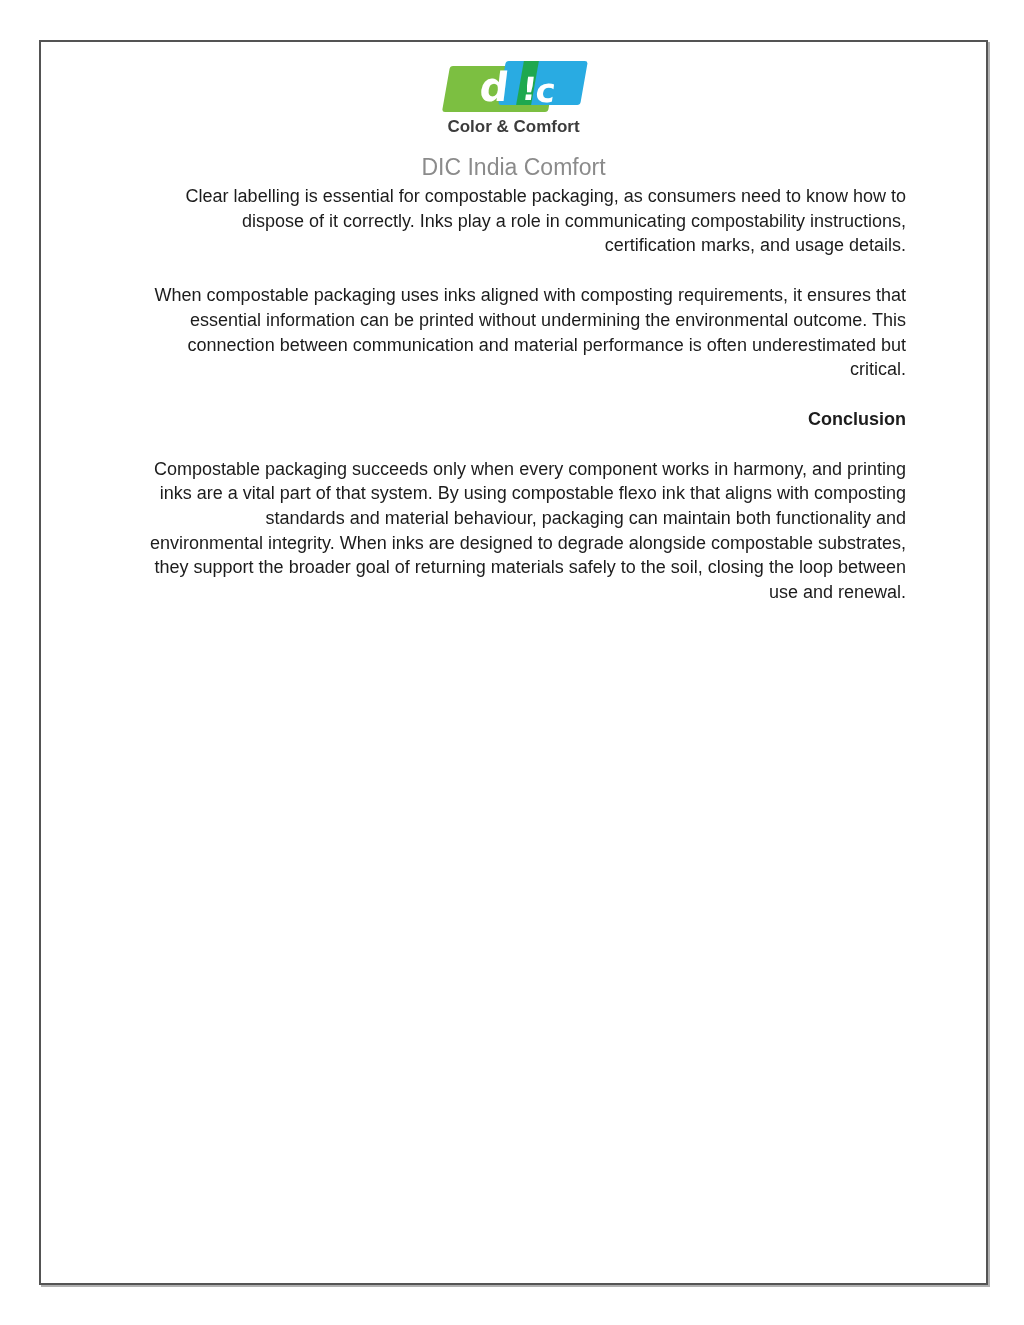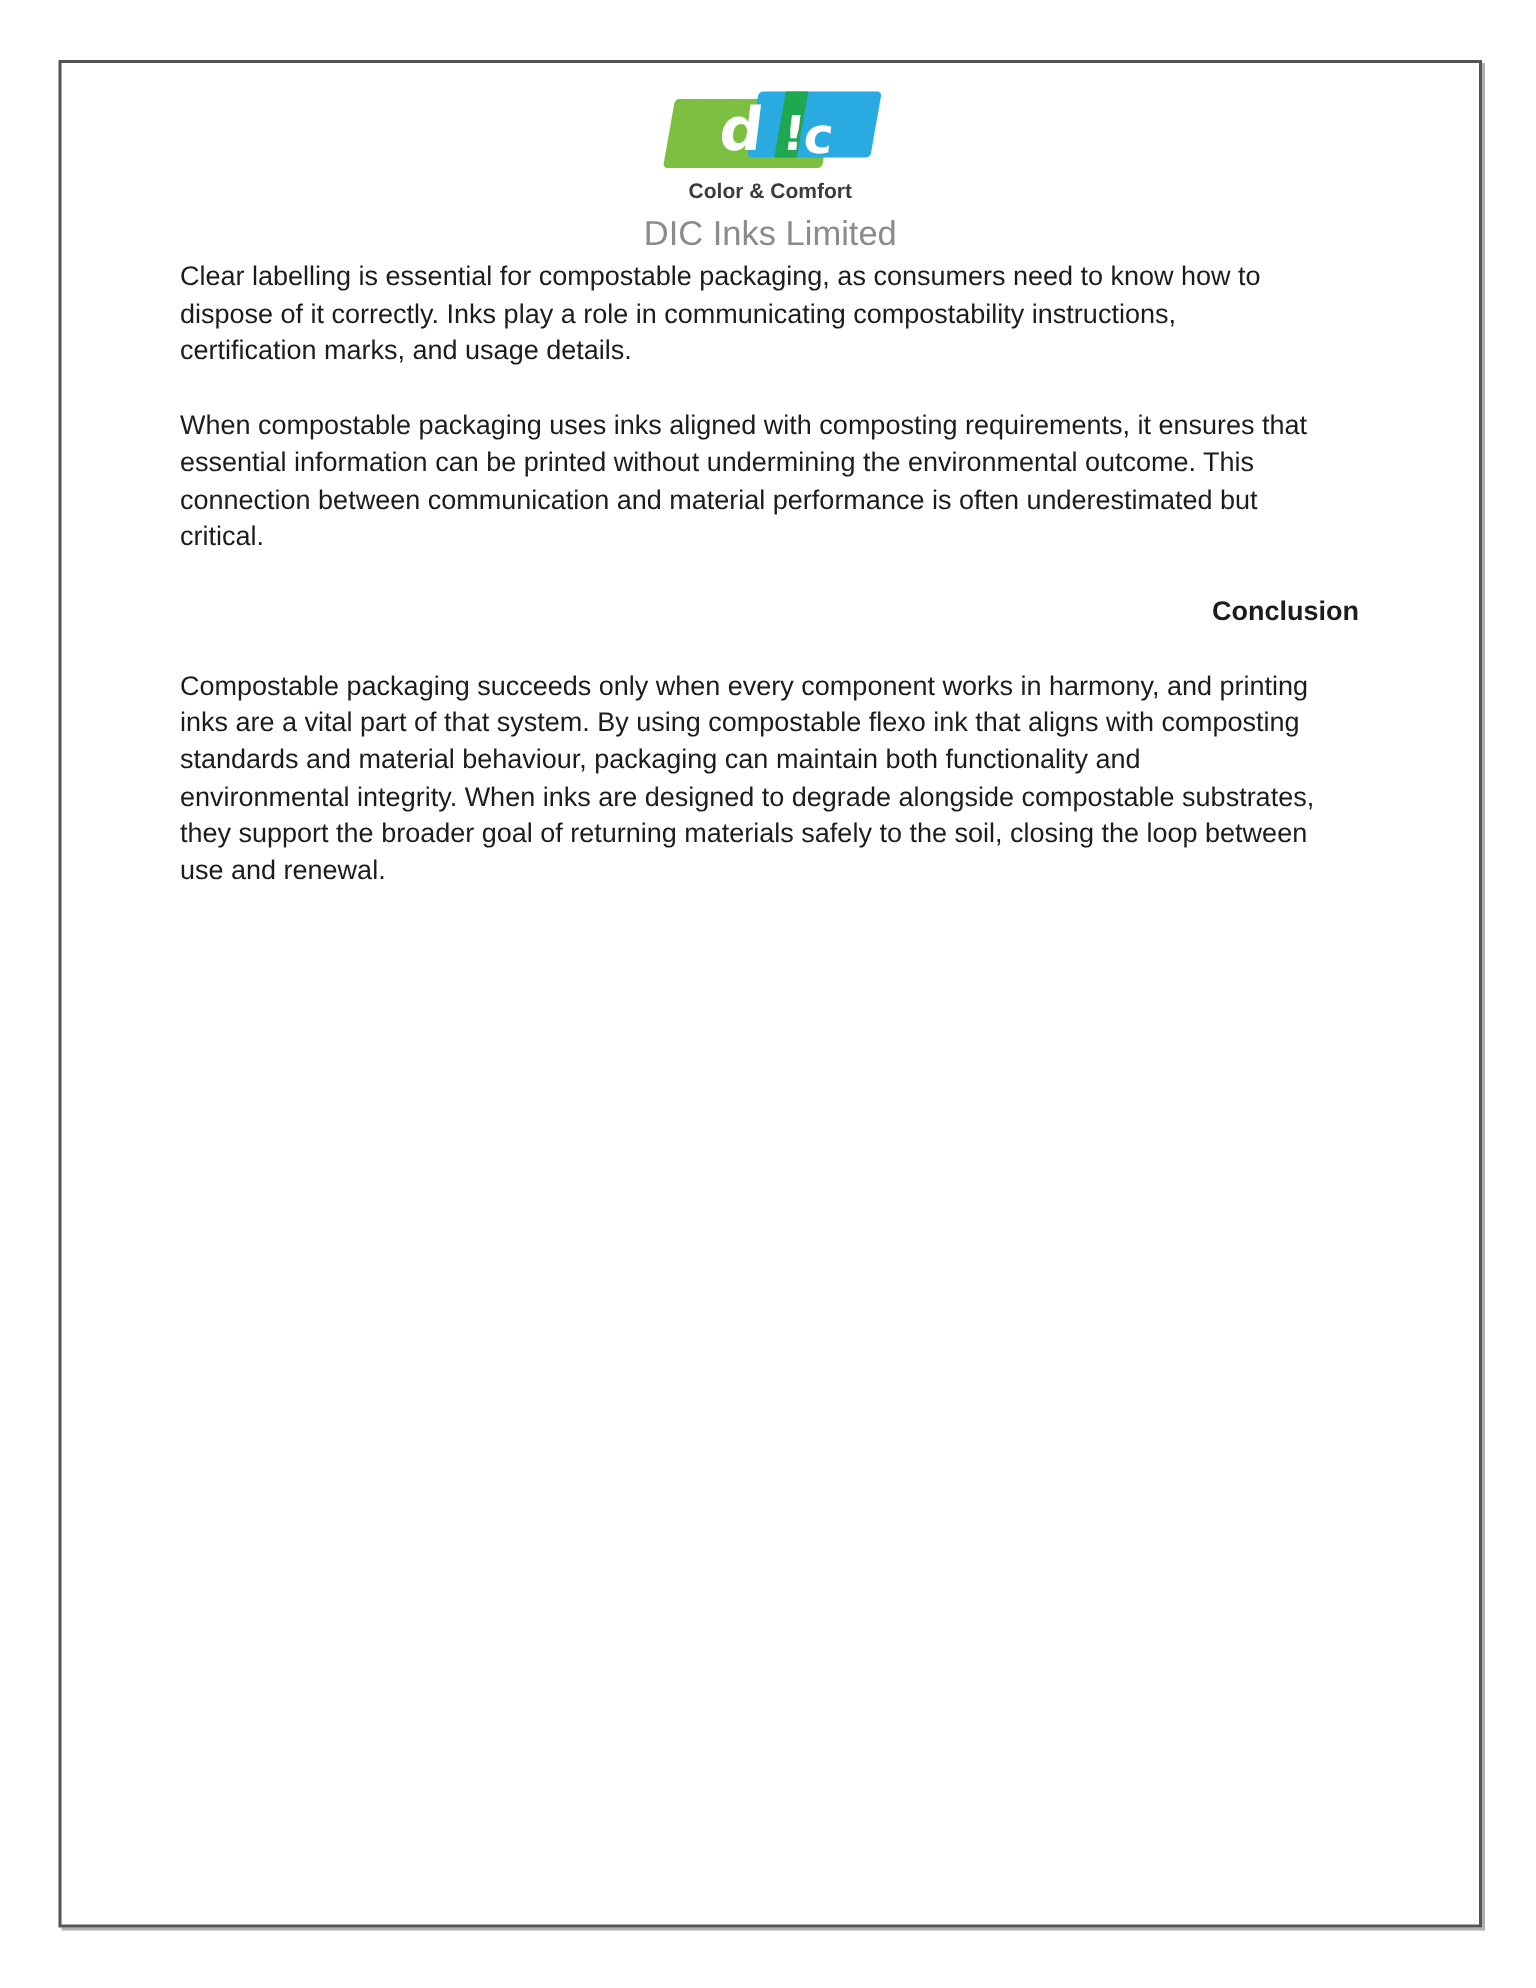--- a/index.html
+++ b/index.html
@@ -50,22 +50,22 @@
     font-family: "DejaVu Sans", sans-serif;
     font-weight: bold;
     transform: skewX(-7deg);
     line-height: 1;
   }
   .logo-letter-d    { left: 36px; top: 7px;  font-size: 40px; }
   .logo-letter-bang { left: 78px; top: 13px; font-size: 32px; }
   .logo-letter-c    { left: 92px; top: 14px; font-size: 33px; }
 
   .logo-tagline {
-    margin: 2px 0 4px;
-    font-size: 14px;
+    margin: 2px 0 16px;
+    font-size: 17px;
     line-height: 22px;
     font-weight: 700;
     color: #3c3c3c;
   }
   .logo-company {
     margin: 0;
     font-size: 23px;
     line-height: 26px;
     font-weight: 400;
     color: #8b8b8b;
@@ -74,20 +74,21 @@
   
   .doc-body {
     padding: 4px 80px 0 79px;
     font-size: 18px;
     line-height: 24.7px;
     color: #1c1c1c;
   }
   .para {
     margin: 0 0 25px 0;
     white-space: pre-line;
+    text-align: right;
   }
   .doc-heading {
     margin: 0 0 25px 0;
     font-size: 18px;
     line-height: 24.7px;
     font-weight: 700;
     color: #1c1c1c;
     text-align: right;
   }
 </style>
@@ -102,21 +103,21 @@
       <div class="logo-shape logo-green" style="background: rgb(124, 191, 65);"></div>
       <div class="logo-shape logo-blue" style="background: rgb(41, 171, 226);"></div>
       <div class="logo-shape logo-bang-block" style="background: rgb(31, 168, 79);"></div>
       <span class="logo-letter logo-letter-d">d</span>
       <span class="logo-letter logo-letter-bang">!</span>
       <span class="logo-letter logo-letter-c">c</span>
     </div>
 
     <p class="logo-tagline">Color &amp; Comfort</p>
 
-    <p class="logo-company">DIC Inks Limited</p>
+    <p class="logo-company">DIC India Comfort</p>
   </div>
 
   <div class="doc-body">
 
     <p class="para">Clear labelling is essential for compostable packaging, as consumers need to know how to
 dispose of it correctly. Inks play a role in communicating compostability instructions,
 certification marks, and usage details.</p>
 
     <p class="para">When compostable packaging uses inks aligned with composting requirements, it ensures that
 essential information can be printed without undermining the environmental outcome. This

